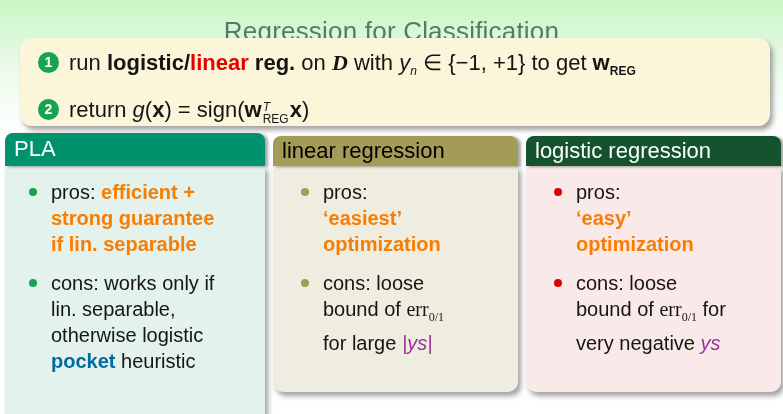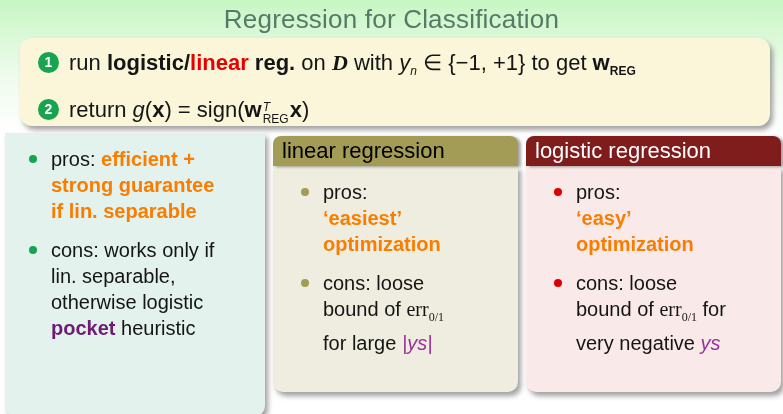--- a/index.html
+++ b/index.html
@@ -8,21 +8,21 @@
     font-family:"Liberation Sans", sans-serif;
     background:#ffffff;
     position:relative;
     color:#151515;
   }
   .top-grad {
     position:absolute; left:0; top:0; width:783px; height:133px;
     background:linear-gradient(#c7f6c3, #eefbec 55%, #ffffff);
   }
   .title {
-    text-align:center; font-size:26px; color:#567a68; padding-top:4px;
+    text-align:center; font-size:26px; color:#567a68; padding-top:16px;
     letter-spacing:0.2px;
   }
   .steps-box {
     position:absolute; left:20px; top:38px; width:750px; height:88px;
     background:#fbf6d9; border-radius:12px;
     box-shadow:3px 4px 5px rgba(90,90,90,0.55);
     padding:9px 0 0 16px;
     font-size:22px;
   }
   .step { display:flex; align-items:flex-start; margin-bottom:7px; line-height:31px; }
@@ -41,21 +41,21 @@
   .col-3 { width:255px; }
   .tab {
     color:#ffffff; font-size:22px; line-height:32px; height:33px;
     border-radius:8px 8px 0 0; padding-left:9px;
     box-shadow:3px 1px 3px rgba(0,0,0,0.35);
     position:relative; z-index:2;
   }
   .col-2 .tab, .col-3 .tab { margin-top:3px; height:30px; line-height:29px; }
   .tab-pla { background:#00916d; }
   .tab-lin { background:#a39c56; color:#000000; }
-  .tab-log { background:#7f1d1d; }
+  .tab-log { background:#14532d; }
   .body {
     border-radius:0 0 10px 10px;
     box-shadow:3px 4px 5px rgba(70,70,70,0.5);
     position:relative; z-index:1;
     font-size:20px; line-height:26px;
   }
   .body-pla { background:#e3f2ec; height:283px; }
   .body-lin { background:#efeddf; height:226px; }
   .body-log { background:#f9e9e9; height:226px; }
   .body ul { list-style:none; margin-top:13px; }
@@ -67,21 +67,21 @@
   }
   .col-2 .body li::before, .col-3 .body li::before { left:28px; }
   .col-1 .body li::before { background:#17a34f; }
   .col-2 .body li::before { background:#a39c56; }
   .col-3 .body li::before { background:#dd0000; }
 
   
   .s-b  { font-weight:bold; }
   .s-br { font-weight:bold; color:#e60000;text-align:right; }
   .s-o  { font-weight:bold; color:#f97d00; }
-  .s-bl { font-weight:bold; color:#701a75;margin-top:29px; }
+  .s-bl { font-weight:bold; color:#0369a1;margin-top:29px; }
   .s-p  { font-style:italic; color:#993299; }
   .s-i  { font-style:italic; }
   .s-rm { font-family:"Liberation Serif", serif; }
   .s-scr{ font-family:"Liberation Serif", serif; font-style:italic; font-weight:bold; }
   sub { font-size:12px; }
   .supsub {
     display:inline-flex; flex-direction:column; vertical-align:middle;
     font-size:12px; line-height:12px; margin:0 1px; transform:translateY(1px);
     font-weight:normal;
   }
@@ -107,20 +107,21 @@
       <span class="step-text"><span>return </span><span class="s-i">g</span><span>(</span><span class="s-b">x</span><span>) = sign(</span><span class="s-b">w<span class="supsub">
               <span class="ss-sup">T</span>
               <span class="ss-sub">REG</span>
             </span></span><span class="s-b">x</span><span>)</span></span>
     </div>
   </div>
 
   <div class="columns">
 
     <div class="col col-1">
+      <div class="tab tab-pla">PLA</div>
       <div class="body body-pla">
         <ul>
           <li>
               <div><span>pros: </span><span class="s-o">efficient +</span></div>
               <div><span class="s-o">strong guarantee</span></div>
               <div><span class="s-o">if lin. separable</span></div>
             </li>
           <li>
               <div><span>cons: works only if</span></div>
               <div><span>lin. separable,</span></div>

